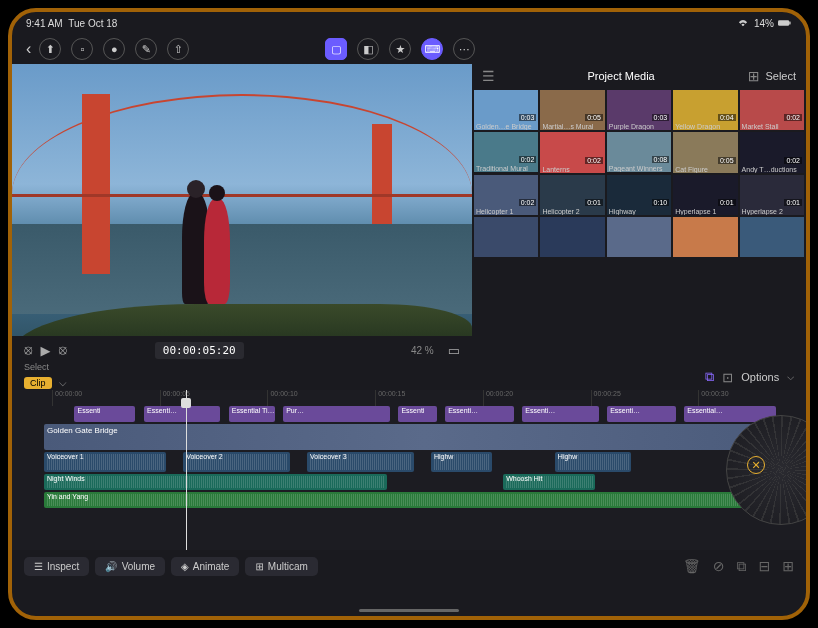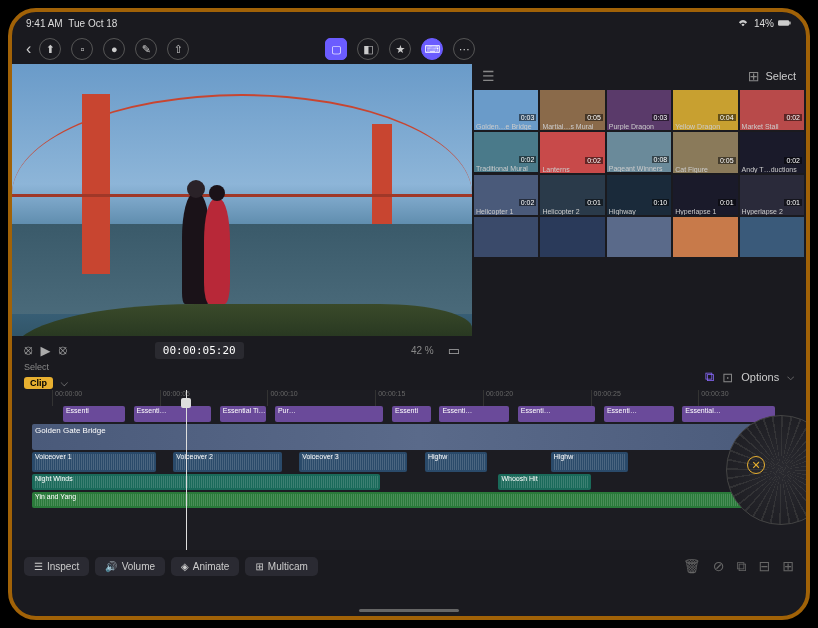--- a/index.html
+++ b/index.html
@@ -48,33 +48,33 @@
   .media-select { color: #ccc; font-size: 11px; cursor: pointer; }
   .media-menu-icon { color: #888; font-size: 14px; cursor: pointer; }
   .media-grid { display: grid; grid-template-columns: repeat(5, 1fr); gap: 2px; padding: 2px; overflow: hidden; }
   .media-item { position: relative; aspect-ratio: 16/10; background: #333; overflow: hidden; }
   .media-thumb { position: absolute; inset: 0; }
   .media-duration { position: absolute; bottom: 9px; right: 2px; font-size: 7px; color: #fff; background: rgba(0,0,0,0.5); padding: 0 2px; }
   .media-label { position: absolute; bottom: 0; left: 0; right: 0; font-size: 7px; color: #ccc; white-space: nowrap; overflow: hidden; text-overflow: ellipsis; padding: 0 2px; }
   
   .timeline-header { height: 26px; display: flex; align-items: center; padding: 0 12px; gap: 8px; background: #1a1a1f; }
   .select-label { color: #888; font-size: 9px; position: absolute; top: -2px; }
-  .clip-badge { background: #e8b030; color: #000; font-size: 9px; padding: 1px 6px; border-radius: 3px; font-weight: 700; }
+  .clip-badge { background: #e8b030; color: #000; font-size: 9px; padding: 1px 6px; border-radius: 3px; font-weight: 400; }
   .sequence-title { color: #fff; font-size: 11px; margin: 0 auto; }
   .sequence-duration { color: #888; font-size: 10px; margin-left: 4px; }
   .timeline-right-icons { display: flex; gap: 8px; align-items: center; margin-left: auto; }
   .tl-icon { color: #888; font-size: 13px; cursor: pointer; }
   .options-btn { color: #ccc; font-size: 11px; cursor: pointer; text-align: center; }
   
   .timeline-area { height: 160px; background: #1c1c22; position: relative; overflow: hidden; }
   .ruler { height: 16px; display: flex; font-size: 7px; color: #666; padding-left: 40px; }
   .ruler-tick { flex: 1; border-left: 1px solid #333; padding-left: 2px; }
   .playhead { position: absolute; left: 174px; top: 0; bottom: 0; width: 1px; background: #ddd; z-index: 10; }
   .playhead::before { content: ''; position: absolute; top: 8px; left: -5px; width: 10px; height: 10px; background: #ddd; border-radius: 2px; }
-  .tracks { padding-left: 20px; position: relative; }
+  .tracks { padding-left: 20px; position: relative; margin-left: 12px; }
   .track { height: 16px; margin-bottom: 2px; position: relative; display: flex; gap: 1px; }
   .clip { height: 100%; border-radius: 2px; font-size: 7px; color: #fff; padding: 1px 3px; overflow: hidden; white-space: nowrap; }
   .clip.purple { background: #6a4a9a; }
   .clip.blue-audio { background: #2a4a6a; height: 20px; }
   .clip.teal { background: #1a6a5a; height: 16px; }
   .clip.green { background: #2a7a3a; height: 16px; }
   .clip.video { background: linear-gradient(90deg, #4a5a7a, #5a6a8a, #4a5a7a); height: 26px; }
   .waveform { position: absolute; inset: 2px; opacity: 0.5; background: repeating-linear-gradient(90deg, transparent 0, transparent 1px, rgba(255,255,255,0.3) 1px, rgba(255,255,255,0.3) 2px); }
   
   .jog-wheel { position: absolute; right: -30px; top: 50%; transform: translateY(-50%); width: 110px; height: 110px; border: 1px solid #444; border-radius: 50%; background: radial-gradient(circle, #2a2a30, #1a1a1f); }
@@ -145,20 +145,21 @@
         <span class="timecode">00:00:05:20</span>
         <span class="zoom-pct">42 %</span>
         <span class="transport-btn" style="margin-left:6px">▭</span>
       </div>
     </div>
 
     <div class="media-panel">
       <div class="media-header">
         <span class="media-menu-icon">☰</span>
         <div class="media-title-area">
+          <div class="media-title">Project Media</div>
         </div>
         <span class="media-menu-icon">⊞</span>
         <span class="media-select" style="margin-left:6px">Select</span>
       </div>
       <div class="media-grid" id="media-grid">
           <div class="media-item">
             <div class="media-thumb" style="background:#6a9bc9"></div>
     <div class="media-duration">0:03</div>
     <div class="media-label">Golden…e Bridge</div>
           </div>

